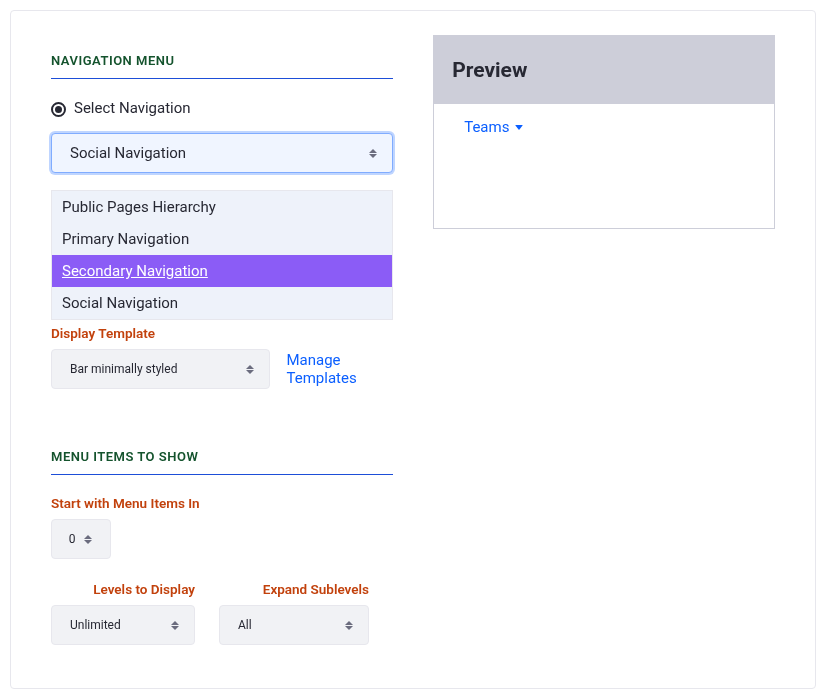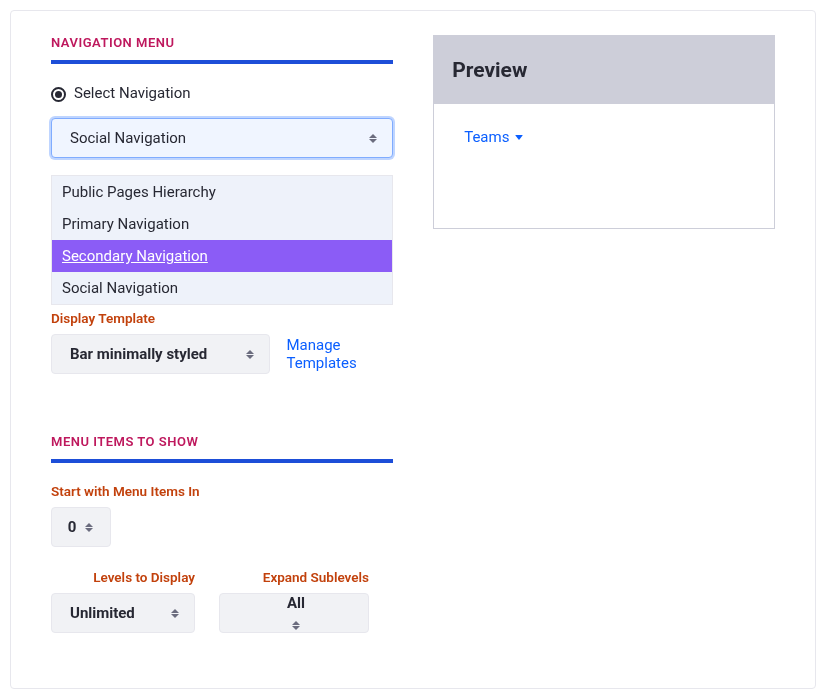--- a/index.html
+++ b/index.html
@@ -18,24 +18,25 @@
       gap: 40px;
       width: 806px;
       height: 679px;
     }
     .left-col { flex: 0 0 330px; }
     .right-col { flex: 1; }
     .section-title {
       font-size: 13px;
       font-weight: 600;
       letter-spacing: 0.5px;
-      color: #be185d;
+      color: #14532d;
       padding-bottom: 10px;
-      border-bottom: 4px solid #1d4ed8;
+      border-bottom: 1px solid #1d4ed8;
       margin-bottom: 20px;
+      margin-top: 18px;
     }
     .radio-row {
       display: flex;
       align-items: flex-end;
       gap: 8px;
       margin-bottom: 16px;
     }
     .radio-outer {
       width: 15px; height: 15px;
       border: 2px solid #272833;
@@ -110,29 +111,28 @@
     .inline-row { display: flex; align-items: center; gap: 16px; margin-bottom: 18px; }
     .select-sm {
       height: 40px;
       background: #f1f2f5;
       border: 1px solid #e7e7ed;
       border-radius: 4px;
       display: flex;
       align-items: center;
       justify-content: space-between;
       padding: 0 14px 0 18px;
-      font-size: 15px;
-      color: #272833;
-      font-weight: bold;
+      font-size: 12px;
+      color: #272833;
     }
     .select-sm.w1 { width: 256px; }
     .select-sm.w2 { width: 144px; }
     .select-sm.w3 { width: 240px; }
     .select-sm.w4 { width: 60px; justify-content: center; gap: 8px; padding: 0 12px; }
-    .select-sm.w5 { width: 150px; flex-direction: column; }
+    .select-sm.w5 { width: 150px; }
     .link {
       color: #0b5fff;
       font-size: 15px;
       cursor: pointer;
       text-decoration: none;
     }
     .spacer-block { height: 130px; }
     .menu-section { margin-top: 60px; }
     .two-col-fields { display: flex; gap: 24px; }
     .field-col { display: flex; flex-direction: column; align-items: flex-end; }
@@ -143,21 +143,21 @@
       flex-direction: column;
     }
     .preview-header {
       background: #cdced9;
       padding: 22px 18px;
       font-size: 21px;
       font-weight: 700;
       color: #272833;
     }
     .preview-body {
-      padding: 24px 30px;
+      padding: 14px 30px;
     }
     .preview-link {
       display: inline-flex;
       align-items: center;
       gap: 6px;
       color: #0b5fff;
       font-size: 15px;
     }
     .chevron-down {
       width: 0; height: 0;

